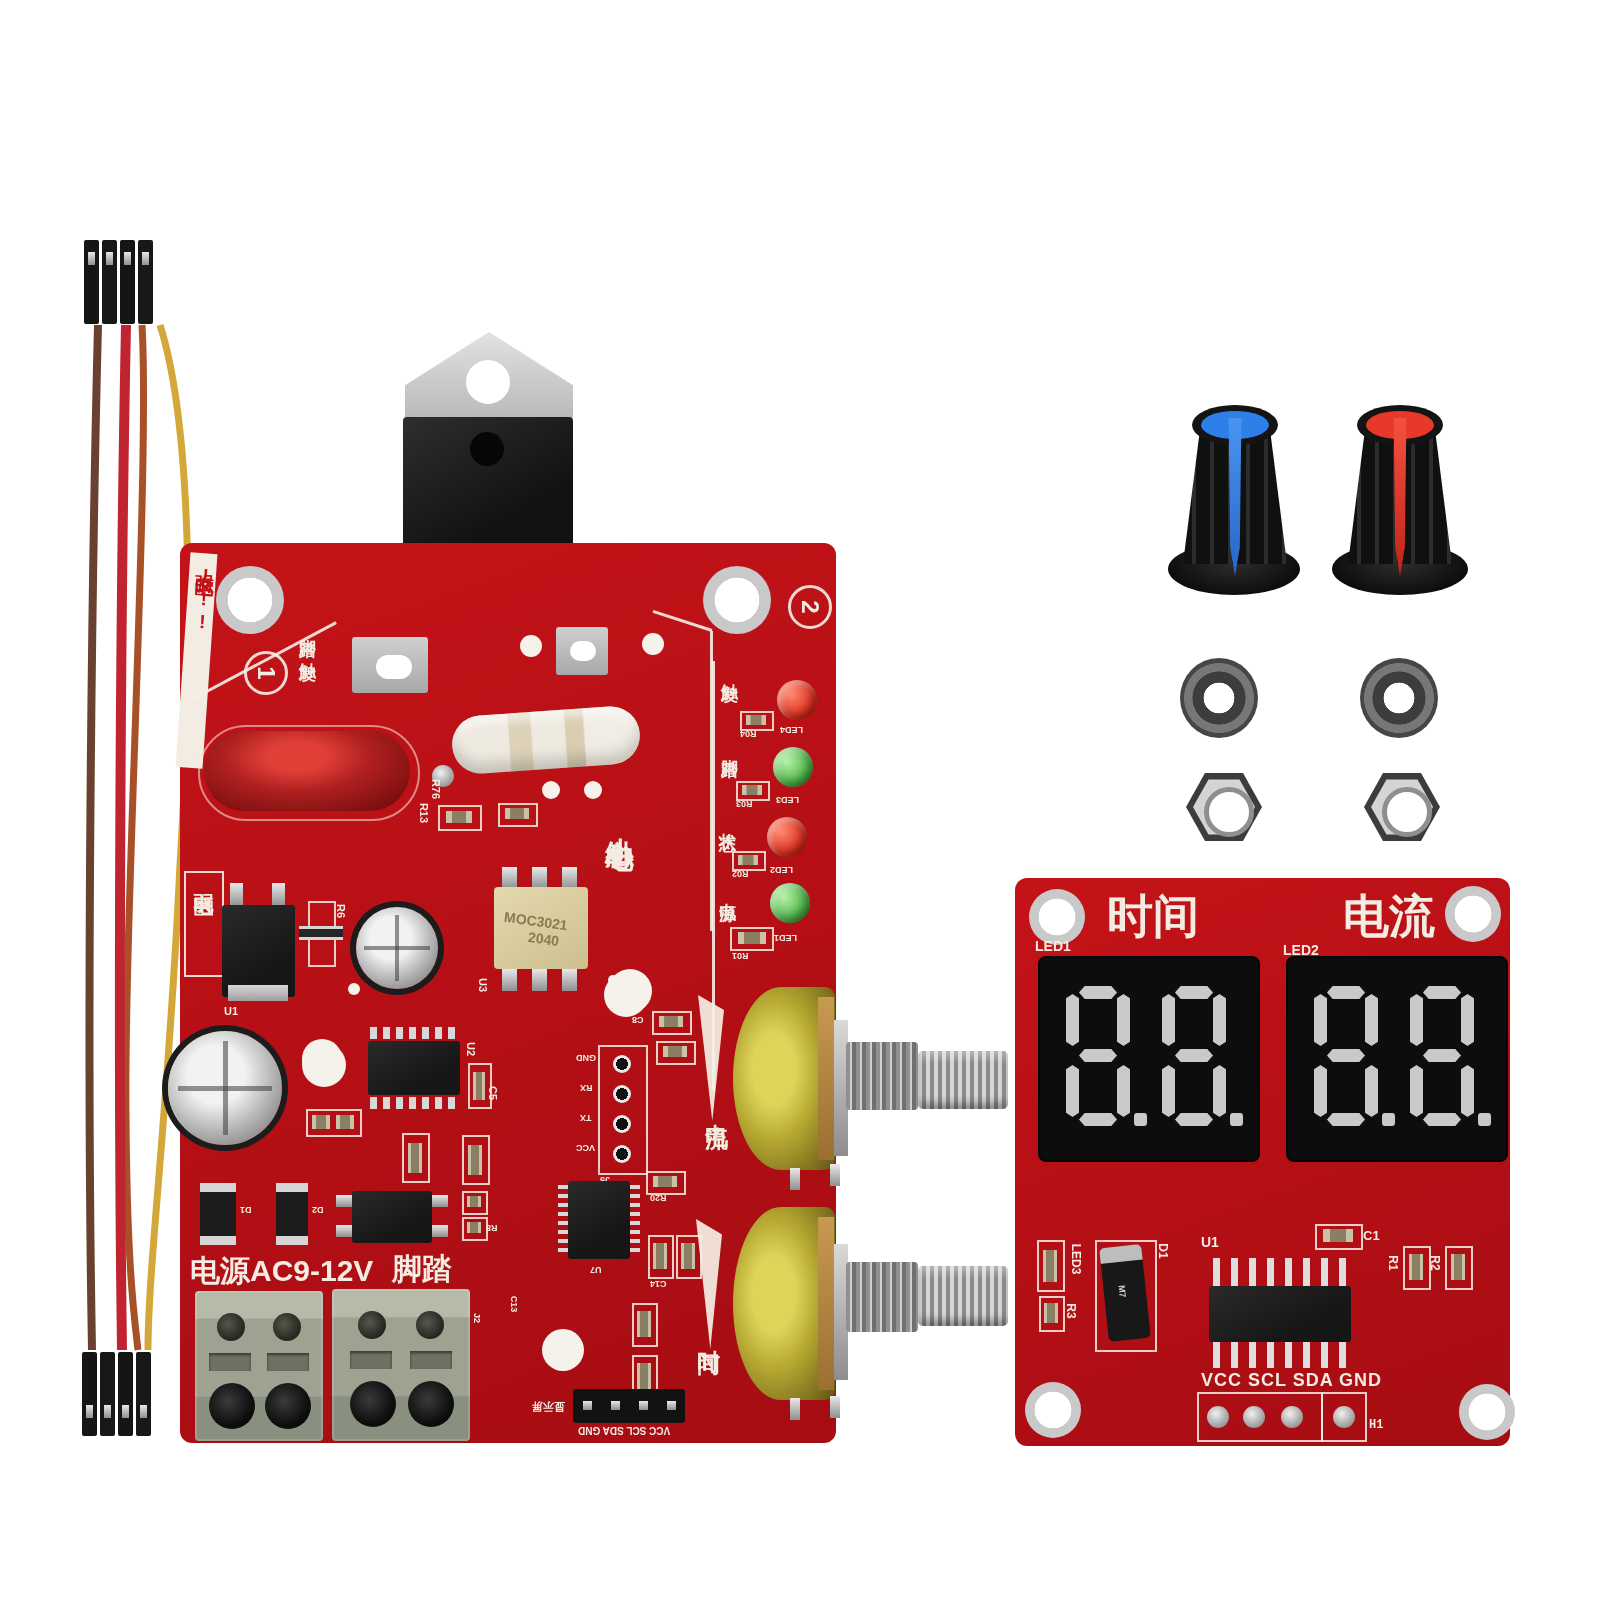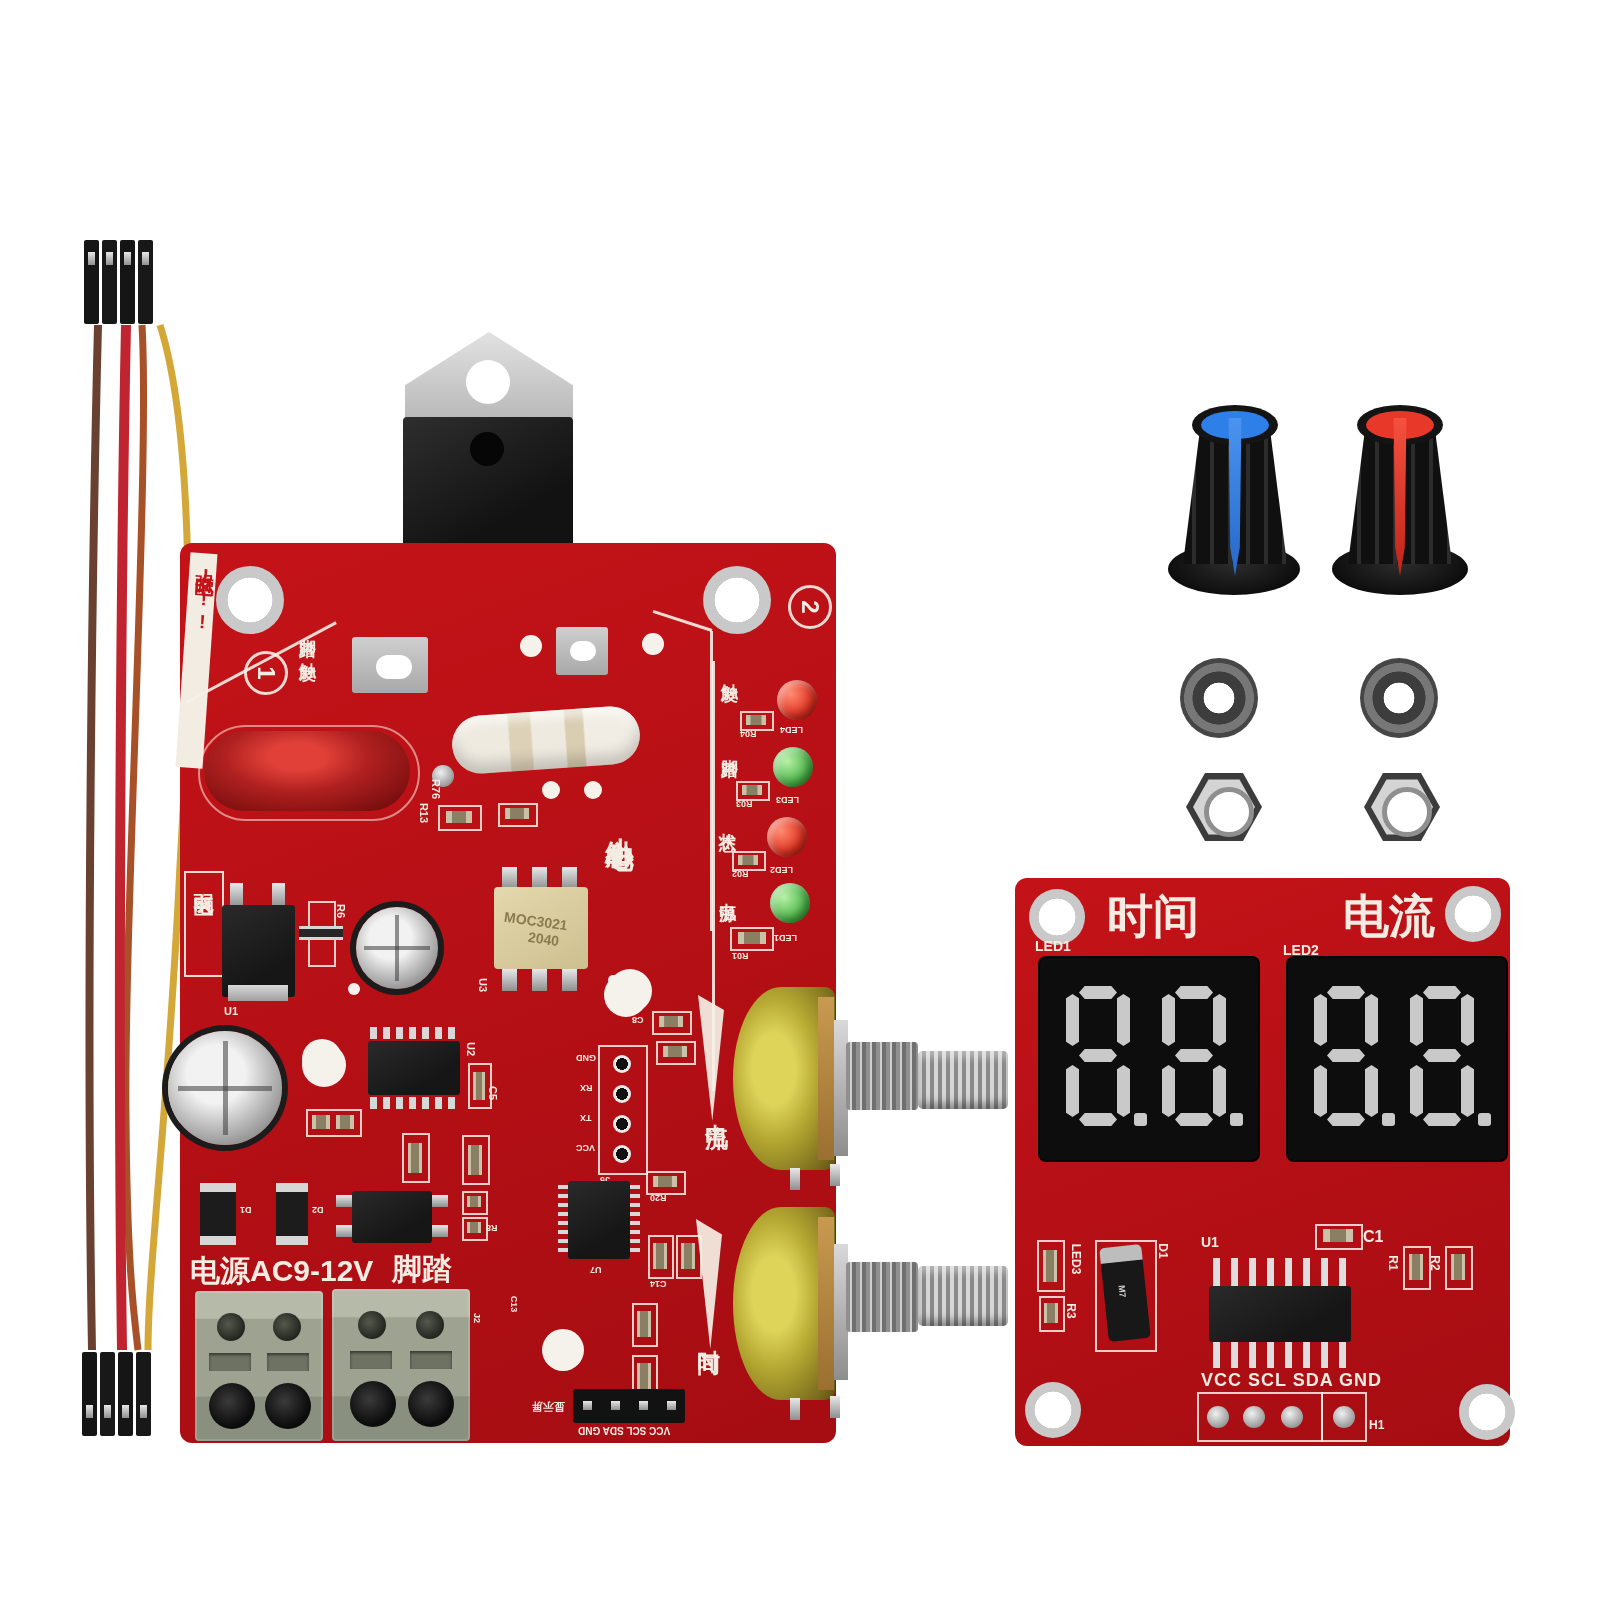--- a/index.html
+++ b/index.html
@@ -493,36 +493,36 @@
     <div class="abs tinyref rot90" style="left:140px;top:366px;font-size:12px;">D1</div>
 
     <div class="abs tinyref" style="left:186px;top:356px;font-size:14px;">U1</div>
     <div class="abs" style="left:198px;top:380px;width:142px;height:28px;background:repeating-linear-gradient(90deg,#dedede 0 7px,transparent 7px 18px);"></div>
     <div class="abs chip" style="left:194px;top:408px;width:142px;height:56px;"></div>
     <div class="abs" style="left:198px;top:464px;width:142px;height:26px;background:repeating-linear-gradient(90deg,#dedede 0 7px,transparent 7px 18px);"></div>
 
     <div class="abs smdbox" style="left:300px;top:346px;width:44px;height:22px;">
         <div class="abs smd" style="left:6px;top:3px;width:30px;height:13px;"></div>
       </div>
-    <div class="abs tinyref" style="left:348px;top:350px;font-size:16px;">C1</div>
+    <div class="abs tinyref" style="left:348px;top:350px;font-size:13px;">C1</div>
 
     <div class="abs smdbox" style="left:388px;top:368px;width:24px;height:40px;">
         <div class="abs smd" style="left:4px;top:6px;width:14px;height:26px;"></div>
       </div>
     <div class="abs tinyref rot90" style="left:370px;top:378px;font-size:12px;">R1</div>
     <div class="abs smdbox" style="left:430px;top:368px;width:24px;height:40px;">
         <div class="abs smd" style="left:4px;top:6px;width:14px;height:26px;"></div>
       </div>
     <div class="abs tinyref rot90" style="left:412px;top:378px;font-size:12px;">R2</div>
 
     <div class="abs silk" style="left:186px;top:492px;font-size:18px;letter-spacing:1px;">VCC SCL SDA GND</div>
     <div class="abs smdbox" style="left:182px;top:514px;width:122px;height:46px;">
       <div class="abs solder" style="left:8px;top:12px;width:22px;height:22px;"></div>
       <div class="abs solder" style="left:44px;top:12px;width:22px;height:22px;"></div>
       <div class="abs solder" style="left:82px;top:12px;width:22px;height:22px;"></div>
     </div>
     <div class="abs smdbox" style="left:306px;top:514px;width:42px;height:46px;">
       <div class="abs solder" style="left:10px;top:12px;width:22px;height:22px;"></div>
     </div>
-    <div class="abs tinyref" style="left:354px;top:540px;font-size:12px;">H1</div>
+    <div class="abs tinyref" style="left:354px;top:540px;font-size:12px;font-family:Liberation Mono, monospace;">H1</div>
   </div>
 
 </div>
 
 </body></html>

